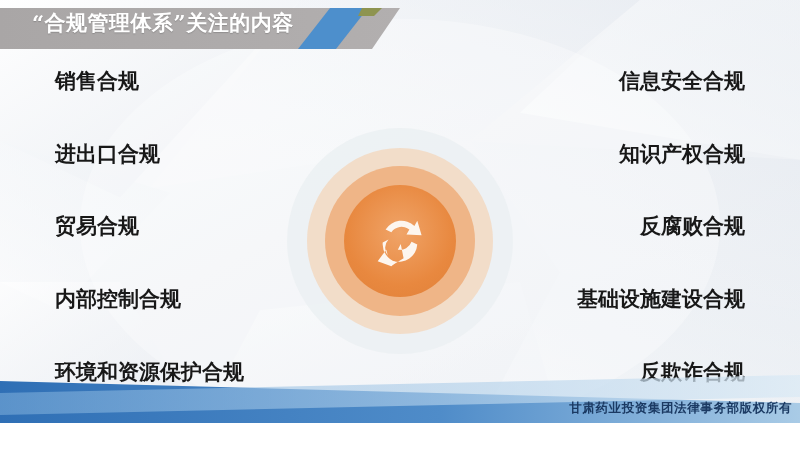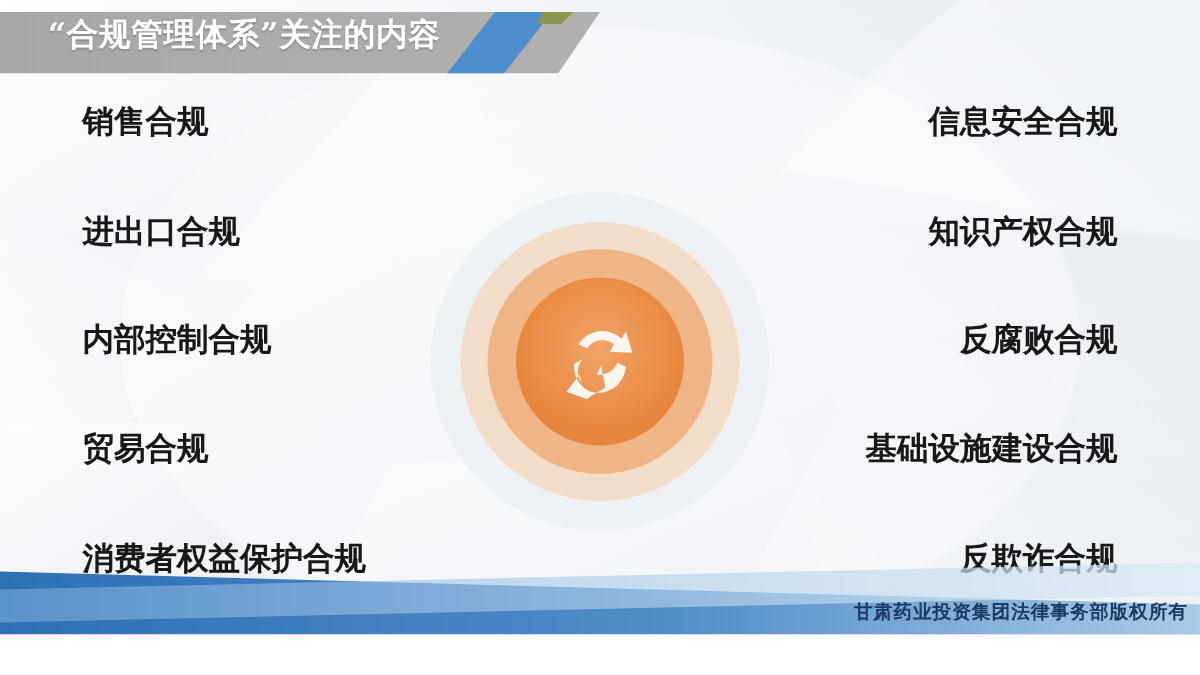--- a/index.html
+++ b/index.html
@@ -193,23 +193,23 @@
 
         <path d="M26 52 A26 26 0 0 0 44 79 L38 85 L19 78 L31 62 L33 70
                  A17 17 0 0 1 34 48 Z"></path>
       </g>
     </svg>
   </div>
 
   <div class="col col-left">
     <div class="item">销售合规</div>
     <div class="item">进出口合规</div>
+    <div class="item">贸易合规</div>
     <div class="item">内部控制合规</div>
-    <div class="item">贸易合规</div>
-    <div class="item">消费者权益保护合规</div>
+    <div class="item">环境和资源保护合规</div>
   </div>
 
   <div class="col col-right">
     <div class="item">信息安全合规</div>
     <div class="item">知识产权合规</div>
     <div class="item">反腐败合规</div>
     <div class="item">基础设施建设合规</div>
     <div class="item">反欺诈合规</div>
   </div>
 

